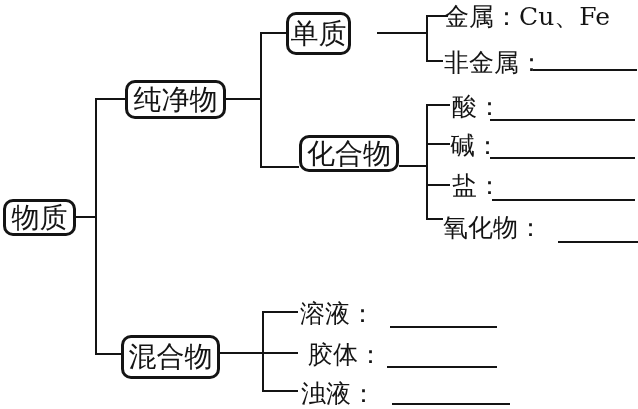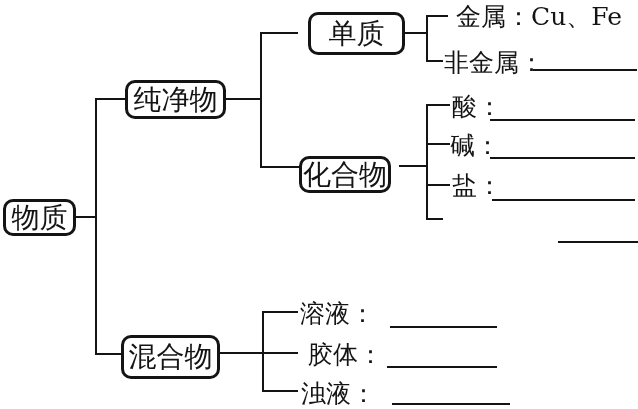--- a/index.html
+++ b/index.html
@@ -47,38 +47,41 @@
   <div class="ln" style="left:428px;top:184px;width:22px;height:2px"></div>
   <div class="ln" style="left:428px;top:218px;width:15px;height:2px"></div>
 
   <div class="ln" style="left:220px;top:352px;width:78px;height:2px"></div>
   <div class="ln" style="left:262px;top:311px;width:2px;height:81px"></div>
   <div class="ln" style="left:264px;top:311px;width:34px;height:2px"></div>
   <div class="ln" style="left:264px;top:390px;width:34px;height:2px"></div>
 
   <div class="node" style="left:125px;top:80px;width:101px;height:39px">纯净物</div>
   <div class="node" style="left:3px;top:199px;width:73px;height:37px">物质</div>
-  <div class="node" style="left:308px;top:12px;width:97px;height:43px">单质</div>
-  <div class="node" style="left:299px;top:156px;width:92px;height:37px">化合物</div>
+  <div class="node" style="left:286px;top:12px;width:65px;height:43px">单质</div>
+  <div class="node" style="left:299px;top:135px;width:100px;height:37px">化合物</div>
   <div class="node" style="left:121px;top:335px;width:99px;height:44px">混合物</div>
 
-  <div class="leaf" style="left:456px;top:4px">
+  <div class="leaf" style="left:444px;top:4px">
     <span>金属：</span><span>Cu、Fe</span>
   </div>
   <div class="leaf" style="left:444px;top:50px">
     <span>非金属：</span>
   </div>
   <div class="leaf" style="left:452px;top:94px">
     <span>酸：</span>
   </div>
   <div class="leaf" style="left:450px;top:133px">
     <span>碱：</span>
   </div>
   <div class="leaf" style="left:452px;top:173px">
     <span>盐：</span>
+  </div>
+  <div class="leaf" style="left:443px;top:215px">
+    <span>氧化物：</span>
   </div>
   <div class="leaf" style="left:300px;top:301px">
     <span>溶液：</span>
   </div>
   <div class="leaf" style="left:308px;top:342px">
     <span>胶体：</span>
   </div>
   <div class="leaf" style="left:301px;top:381px">
     <span>浊液：</span>
   </div>

